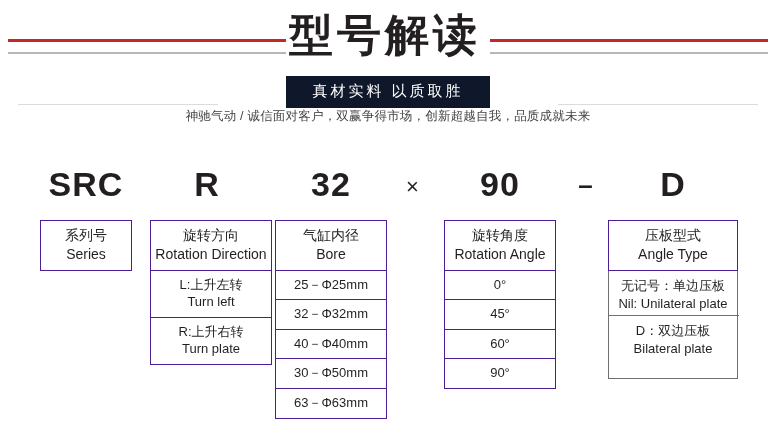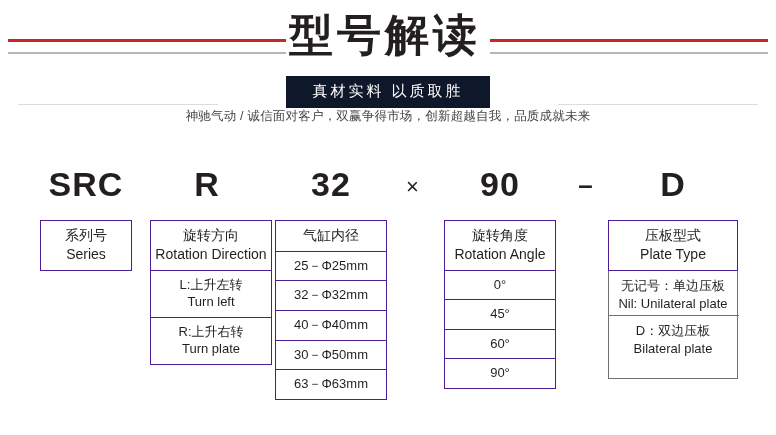--- a/index.html
+++ b/index.html
@@ -224,20 +224,21 @@
       </div>
       <div class="box wide-dir">
         <span class="cell-line1">R:上升右转</span>
         <span class="cell-line2">Turn plate</span>
       </div>
     </div>
 
     <div class="col col-bore">
       <div class="box head wide-bore">
         <span class="cell-line1">气缸内径</span>
+        <span class="cell-line2">Bore</span>
       </div>
       <div class="box wide-bore">25－Φ25mm</div>
       <div class="box wide-bore">32－Φ32mm</div>
       <div class="box wide-bore">40－Φ40mm</div>
       <div class="box wide-bore">30－Φ50mm</div>
       <div class="box wide-bore">63－Φ63mm</div>
     </div>
 
     <div class="col-gap"></div>
 
@@ -250,21 +251,21 @@
       <div class="box wide-angle">45°</div>
       <div class="box wide-angle">60°</div>
       <div class="box wide-angle">90°</div>
     </div>
 
     <div class="col-gap2"></div>
 
     <div class="col col-plate">
       <div class="box head wide-plate">
         <span class="cell-line1">压板型式</span>
-        <span class="cell-line2">Plate Type</span>
+        <span class="cell-line2">Angle Type</span>
       </div>
       <div class="plate-wrap">
         <div class="plate-item">
           <span class="cell-line1">无记号：单边压板</span>
           <span class="cell-line2">Nil: Unilateral plate</span>
         </div>
         <div class="plate-sep"></div>
         <div class="plate-item">
           <span class="cell-line1">D：双边压板</span>
           <span class="cell-line2">Bilateral plate</span>

